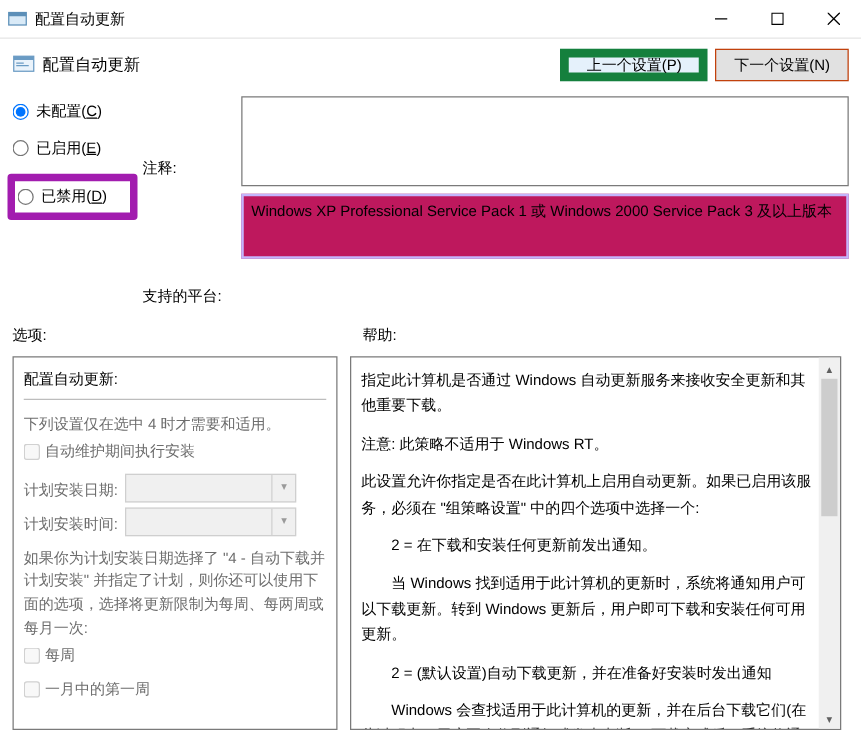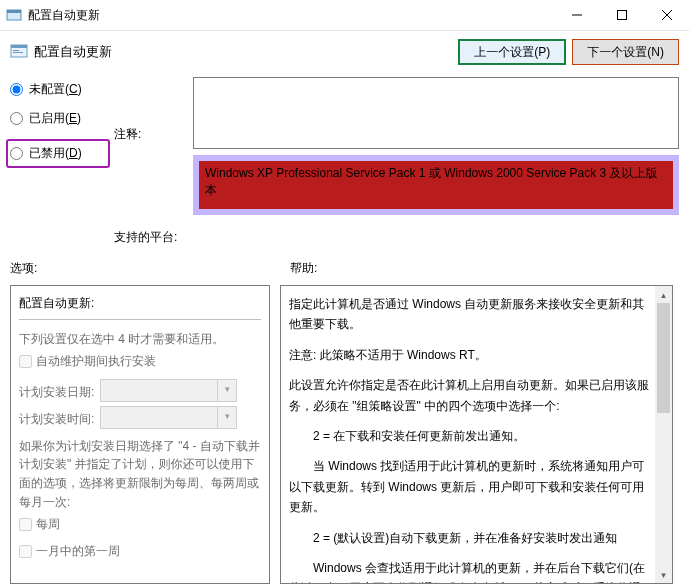--- a/index.html
+++ b/index.html
@@ -54,21 +54,21 @@
   border: 1px solid #c2410c;
   font-size: 12px;
   padding: 0 14px;
   margin-left: 6px;
   display: inline-flex;
   align-items: center;
   justify-content: center;
   box-sizing: border-box;
 }
 .btn.hl {
-  border: 2px solid #15803d;
+  border: 7px solid #15803d;
   background: #e5f1fb;
 }
 .top-grid {
   display: grid;
   grid-template-columns: 100px 75px 1fr;
   column-gap: 4px;
   padding: 0 10px;
 }
 .radio-col {
   display: flex;
@@ -76,43 +76,43 @@
   gap: 12px;
   padding-top: 4px;
 }
 .radio {
   display: flex;
   align-items: center;
   gap: 4px;
 }
 .radio input { margin: 0 2px 0 0; }
 .disabled-box {
-  border: 2px solid #a21caf;
+  border: 6px solid #a21caf;
   border-radius: 3px;
   padding: 4px 8px 4px 2px;
   display: inline-flex;
   align-items: center;
   gap: 4px;
   margin-left: -4px;
 }
 .labels-col {
   display: flex;
   flex-direction: column;
 }
 .lbl-comment { padding-top: 4px; margin-top: 45px; }
 .lbl-platform { margin-top: 86px; }
 .comment-box {
   height: 70px;
   border: 1px solid #7a7a7a;
   margin-bottom: 6px;
   background: #fff;
 }
 .platform-box {
-  border: 6px solid #c4b5fd;
-  background: #b91c1c;
+  border: 2px solid #c4b5fd;
+  background: #be185d;
   padding: 4px 6px;
   line-height: 1.45;
   height: 40px;
   overflow: hidden;
 }
 .labels-row {
   display: flex;
   padding: 14px 10px 4px 10px;
 }
 .labels-row .left { width: 280px; }

